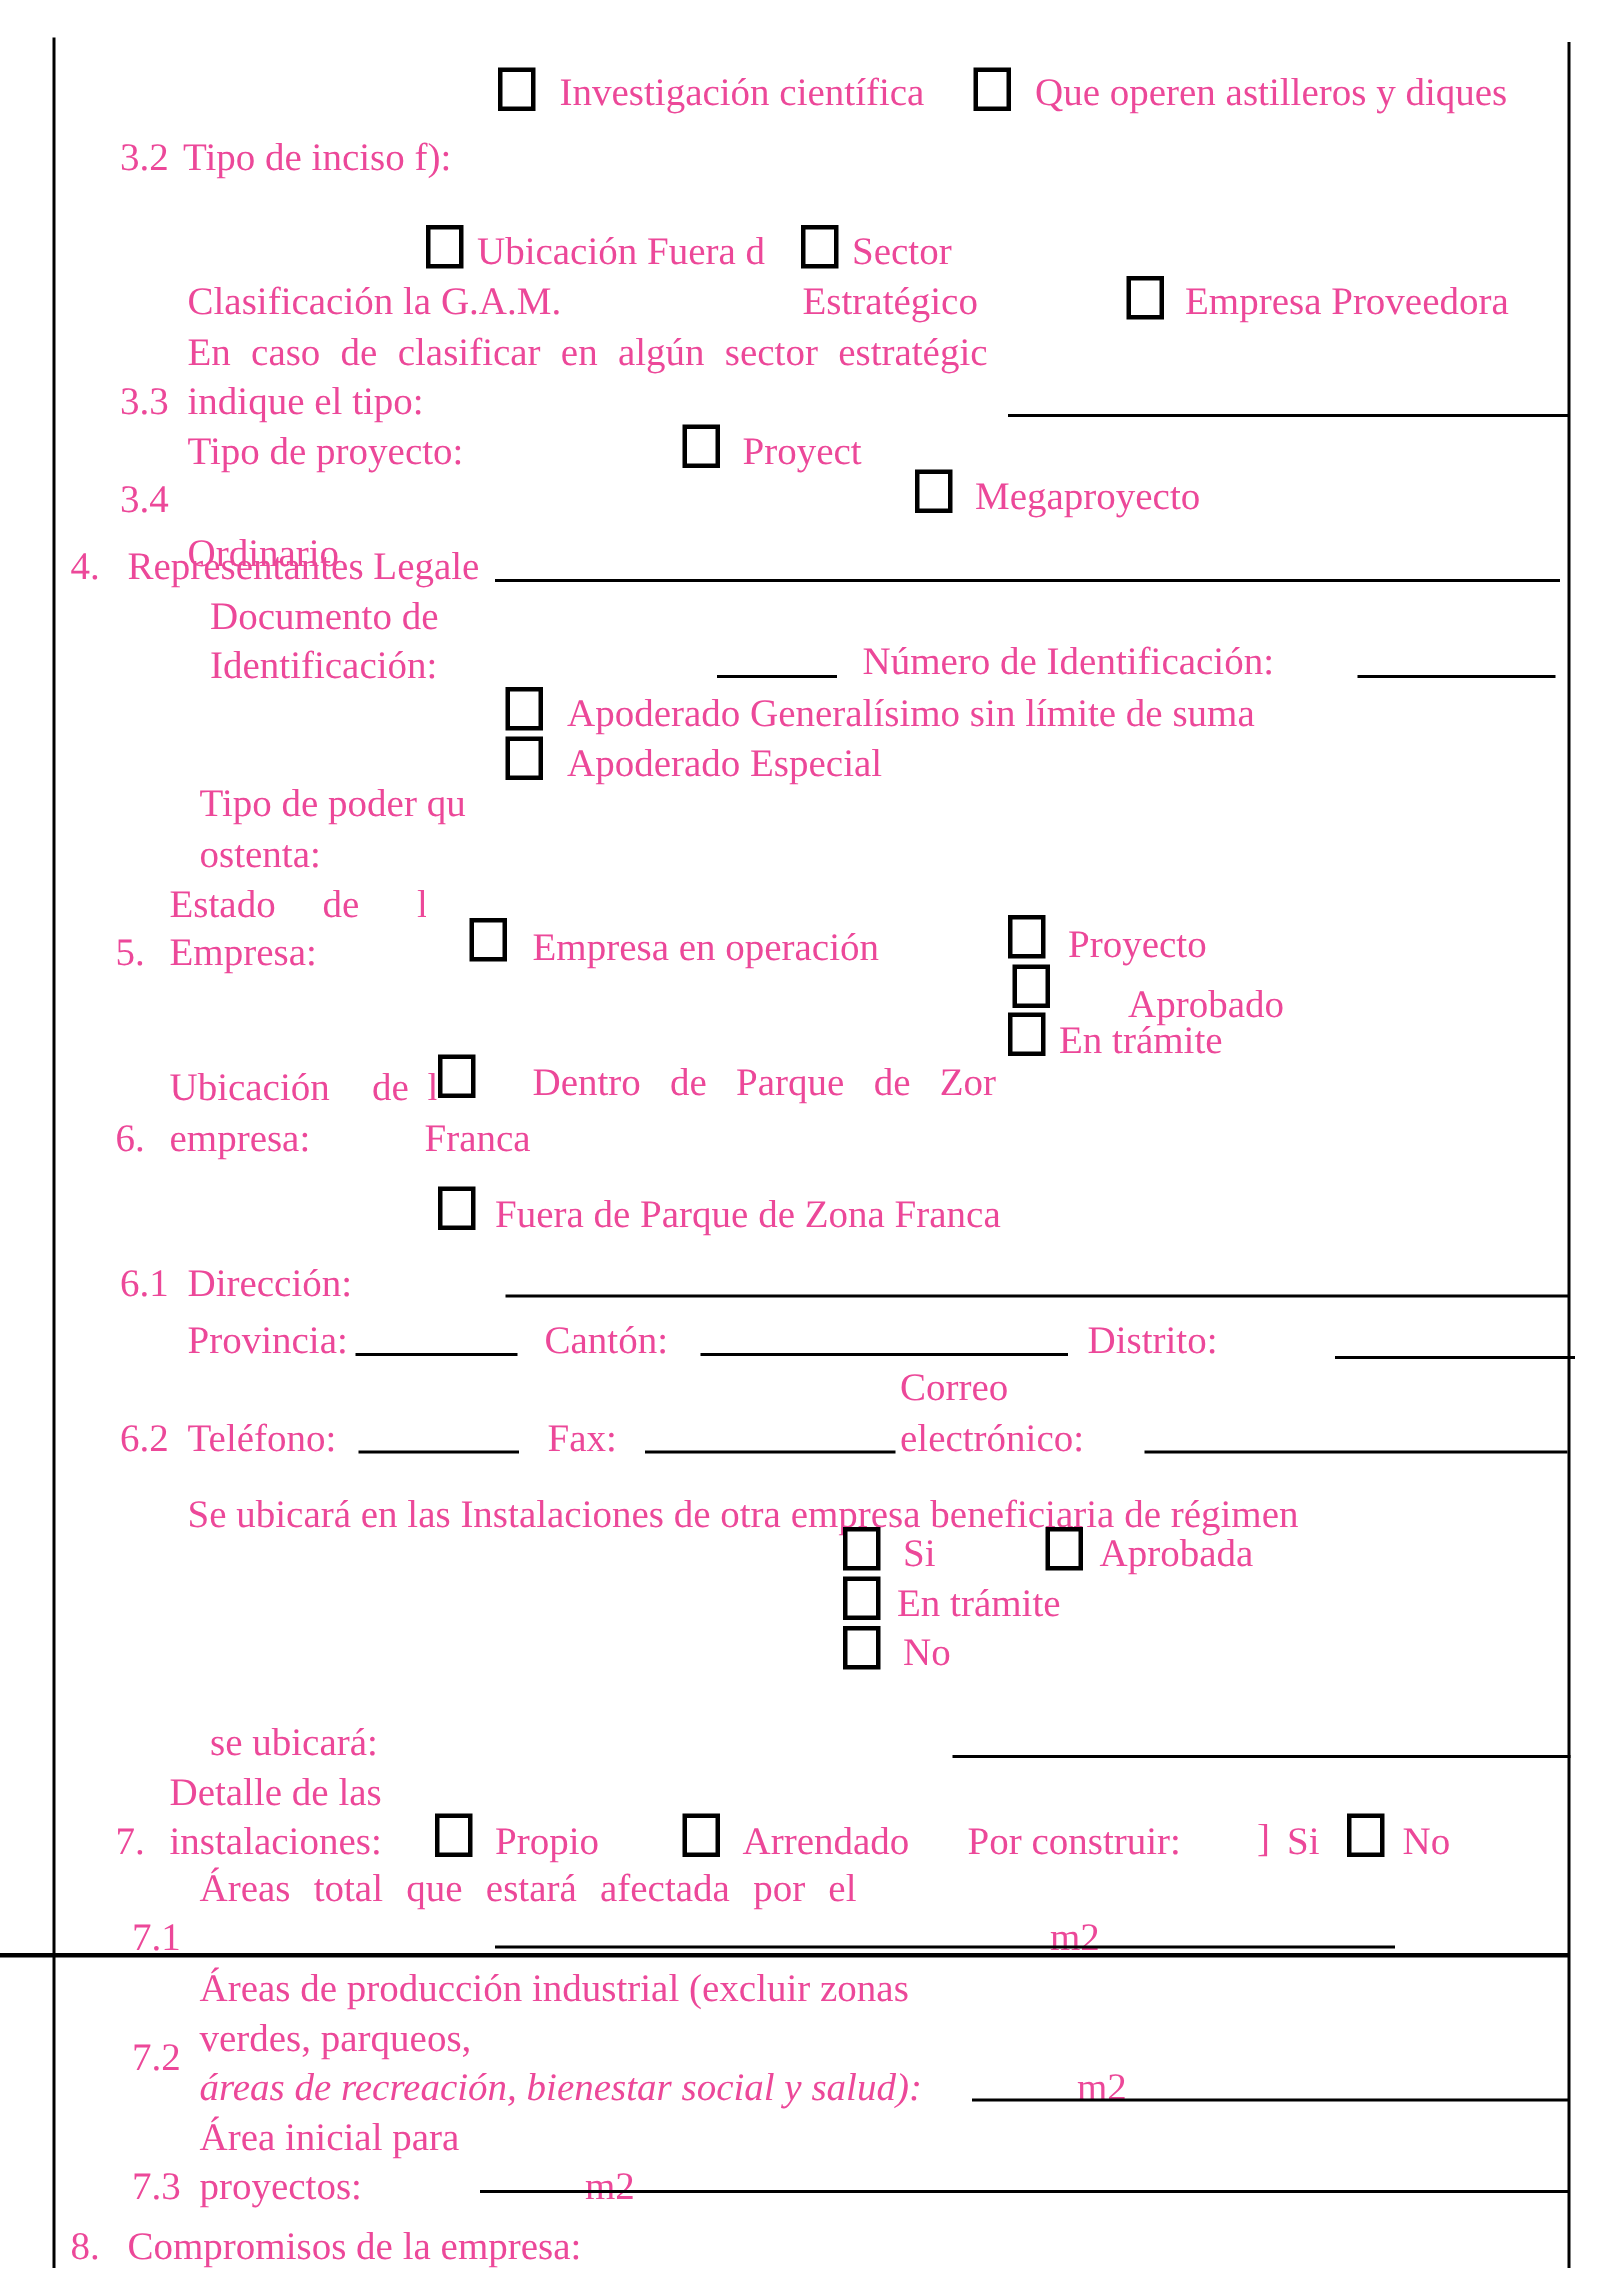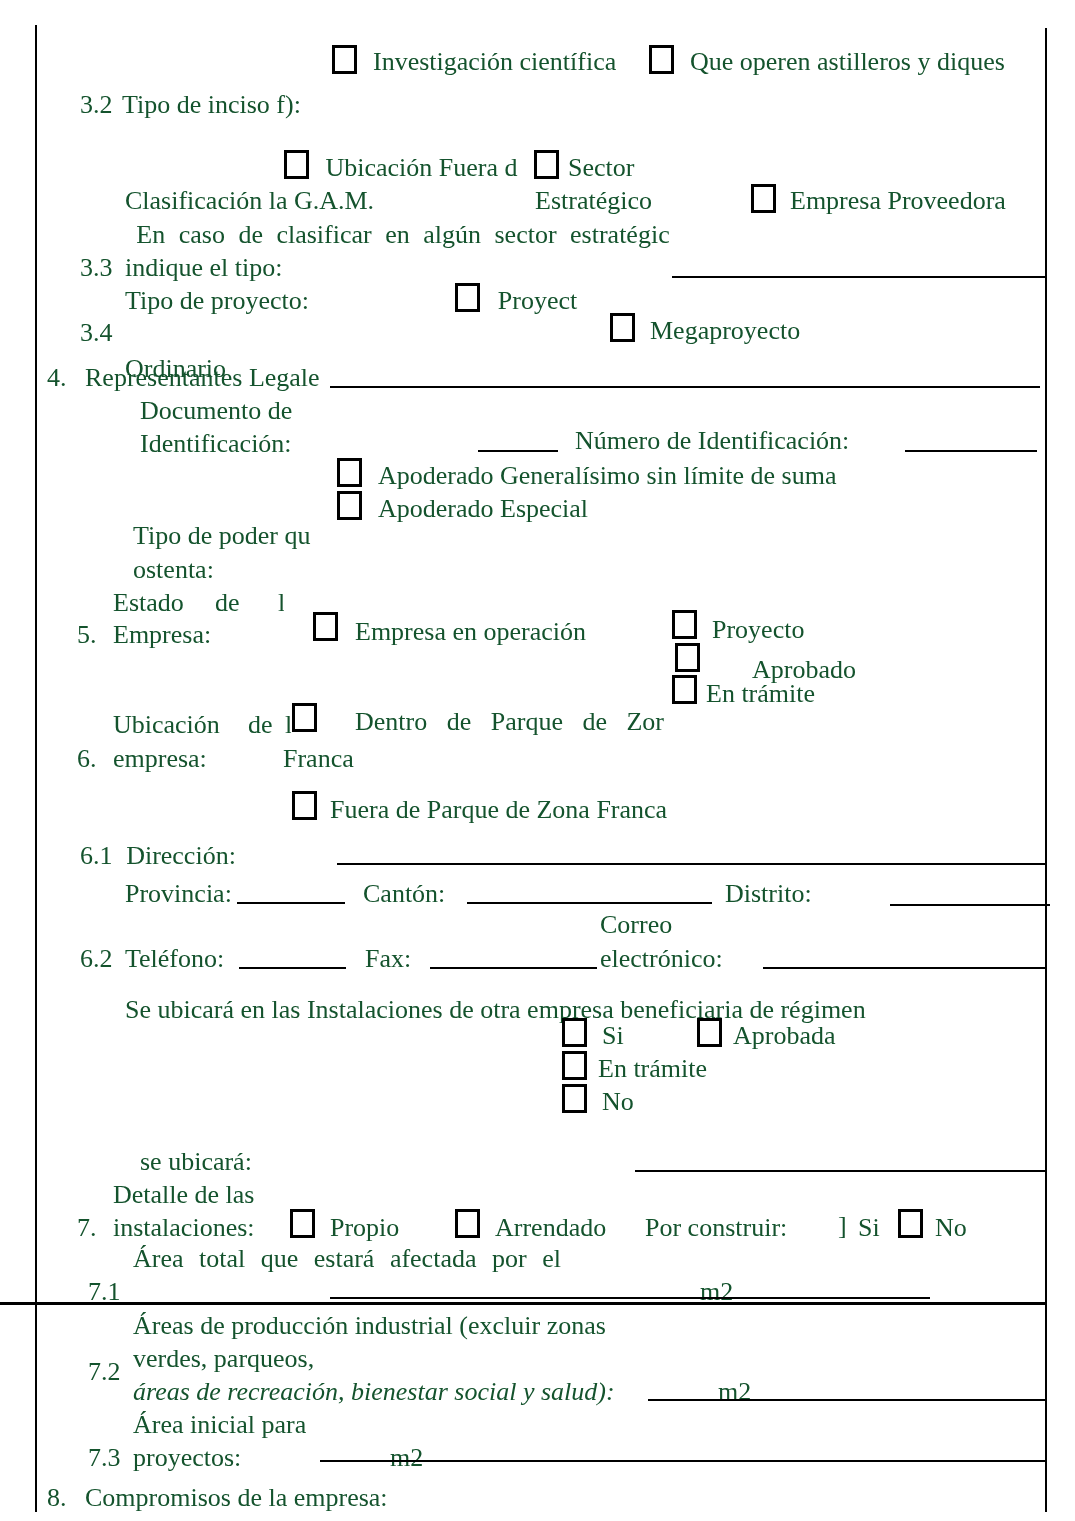--- a/index.html
+++ b/index.html
@@ -1,17 +1,17 @@
 <!DOCTYPE html>
 <html><head>
 <meta charset="utf-8">
 <style>
   html,body{margin:0;padding:0;background:#fff;}
   #page{position:relative;width:1075px;height:1521px;background:#ffffff;overflow:hidden;
-        font-family:"Liberation Serif","DejaVu Serif",serif;color:#14532d;text-align:center;}
+        font-family:"Liberation Serif","DejaVu Serif",serif;color:#ec4899;}
   .t{position:absolute;white-space:nowrap;font-size:26px;line-height:30px;}
   .cb{position:absolute;width:19px;height:23px;border:3px solid #000;background:#fff;}
   .ul{position:absolute;height:2px;background:#000;}
   .vline{position:absolute;width:2px;background:#000;}
   .hline{position:absolute;height:3px;background:#000;}
   .clip{position:absolute;overflow:hidden;white-space:nowrap;font-size:26px;line-height:30px;}
 </style>
 </head>
 <body>
 
@@ -136,21 +136,21 @@
   <div class="cb" style="left:290px;top:1209px;"></div>
   <div class="t" style="left:330px;top:1213px;">Propio</div>
   <div class="cb" style="left:455px;top:1209px;"></div>
   <div class="t" style="left:495px;top:1213px;">Arrendado</div>
   <div class="t" style="left:645px;top:1213px;">Por construir:</div>
   <div class="t" style="left:838px;top:1211px;">]</div>
   <div class="t" style="left:858px;top:1213px;">Si</div>
   <div class="cb" style="left:898px;top:1209px;"></div>
   <div class="t" style="left:935px;top:1213px;">No</div>
 
-  <div class="t" style="left:133px;top:1244px;word-spacing:9px;">Área total que estará afectada por el</div>
+  <div class="t" style="left:133px;top:1244px;word-spacing:9px;">Áreas total que estará afectada por el</div>
   <div class="t" style="left:88px;top:1277px;">7.1</div>
   <div class="t" style="left:700px;top:1277px;">m2</div>
   <div class="ul" style="left:330px;top:1297px;width:600px;"></div>
 
   <div class="t" style="left:133px;top:1311px;">Áreas de producción industrial (excluir zonas</div>
   <div class="t" style="left:88px;top:1344px;margin-top:13px;">7.2</div>
   <div class="t" style="left:133px;top:1344px;">verdes, parqueos,</div>
   <div class="t" style="left:133px;top:1377px;font-style:italic;">áreas de recreación, bienestar social y salud):</div>
   <div class="t" style="left:718px;top:1377px;">m2</div>
   <div class="ul" style="left:648px;top:1399px;width:398px;"></div>

